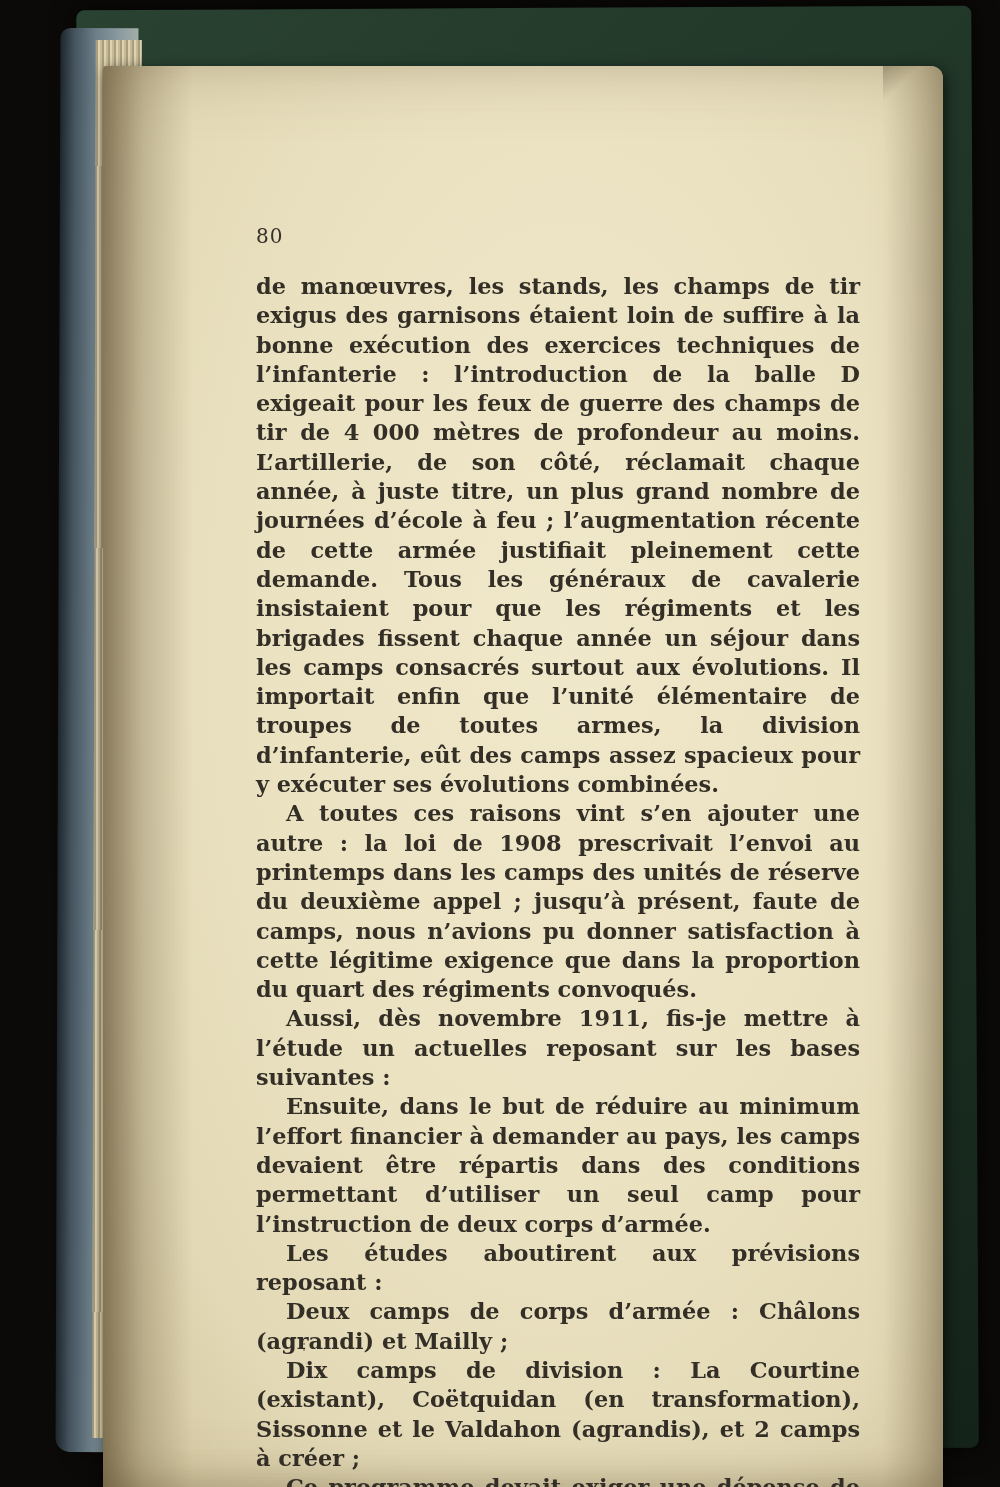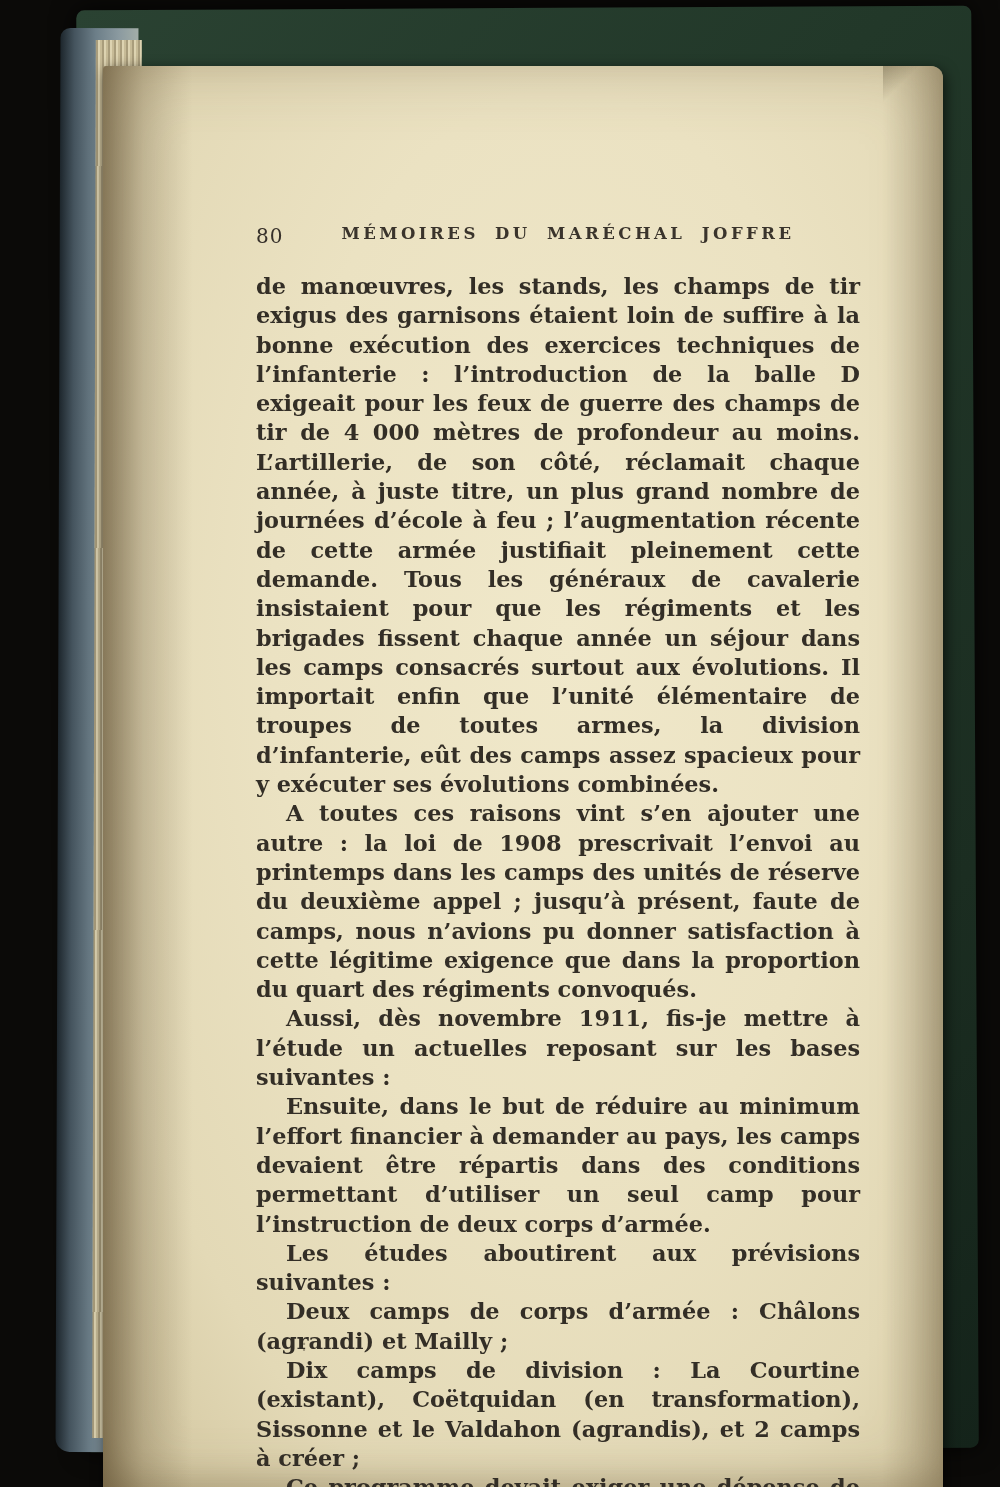--- a/index.html
+++ b/index.html
@@ -157,29 +157,28 @@
   <div class="spine"></div>
 
   <div class="page-edges"></div>
 
   <div class="page">
 
     <div class="content">
 
       <div class="pagehead">
         <span class="pagenum">80</span>
-        <span class="runtitle">MÉMOIRES DU MARÉCHAL JOFFRE</span>
       </div>
 
       <div class="bodytext">
         <p class="noindent">de manœuvres, les stands, les champs de tir exigus des garnisons étaient loin de suffire à la bonne exécution des exercices techniques de l’infanterie : l’introduction de la balle D exigeait pour les feux de guerre des champs de tir de 4 000 mètres de profondeur au moins. L’artillerie, de son côté, réclamait chaque année, à juste titre, un plus grand nombre de journées d’école à feu ; l’augmentation récente de cette armée justifiait pleinement cette demande. Tous les généraux de cavalerie insistaient pour que les régiments et les brigades fissent chaque année un séjour dans les camps consacrés surtout aux évolutions. Il importait enfin que l’unité élémentaire de troupes de toutes armes, la division d’infanterie, eût des camps assez spacieux pour y exécuter ses évolutions combinées.</p>
         <p>A toutes ces raisons vint s’en ajouter une autre : la loi de 1908 prescrivait l’envoi au printemps dans les camps des unités de réserve du deuxième appel ; jusqu’à présent, faute de camps, nous n’avions pu donner satisfaction à cette légitime exigence que dans la proportion du quart des régiments convoqués.</p>
         <p>Aussi, dès novembre 1911, fis-je mettre à l’étude un actuelles reposant sur les bases suivantes :</p>
         <p>Ensuite, dans le but de réduire au minimum l’effort financier à demander au pays, les camps devaient être répartis dans des conditions permettant d’utiliser un seul camp pour l’instruction de deux corps d’armée.</p>
-        <p>Les études aboutirent aux prévisions suivantes :</p>
+        <p>Les études aboutirent aux prévisions reposant :</p>
         <p>Deux camps de corps d’armée : Châlons (agrandi) et Mailly ;</p>
         <p>Dix camps de division : La Courtine (existant), Coëtquidan (en transformation), Sissonne et le Valdahon (agrandis), et 2 camps à créer ;</p>
         <p>Ce programme devait exiger une dépense de 135 millions</p>
       </div>
 
     </div>
 
     <span class="speck">:</span>
 
   </div>

